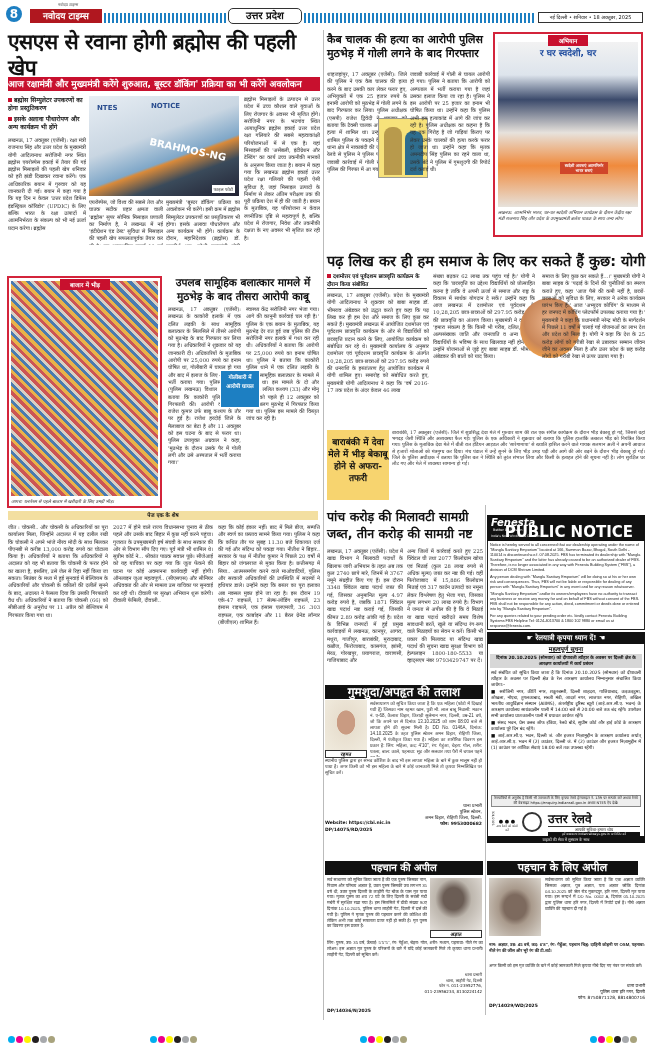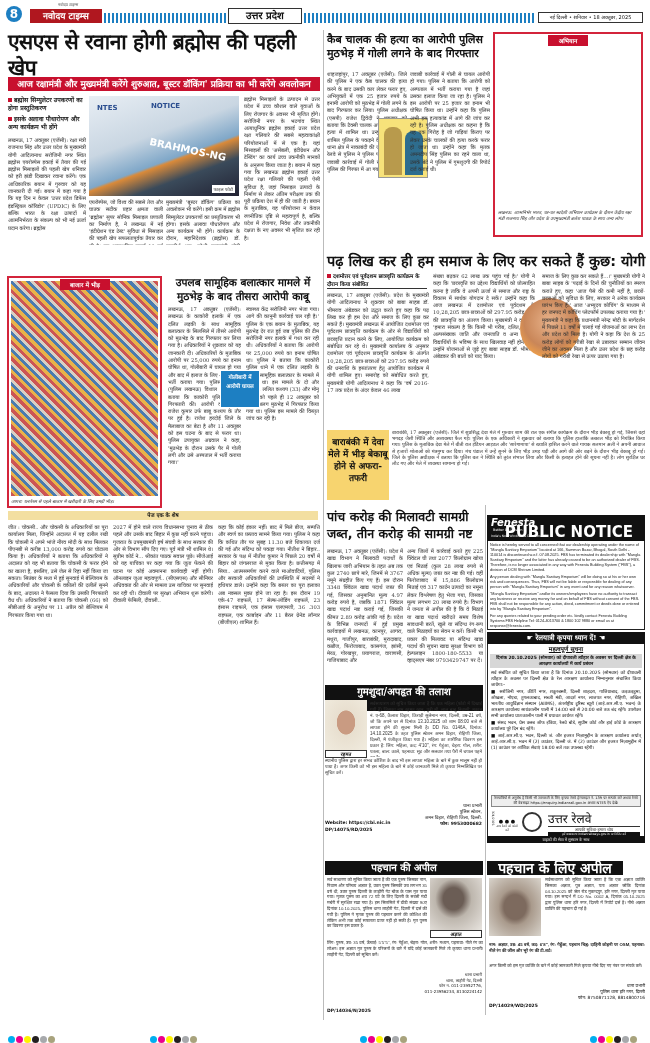--- a/index.html
+++ b/index.html
@@ -4,24 +4,24 @@
 <style>
 *{box-sizing:border-box;margin:0;padding:0}
 body{width:650px;height:1043px;background:#fff;font-family:"DejaVu Sans",sans-serif;color:#111;position:relative;overflow:hidden}
 .abs{position:absolute}
 .body-txt{font-family:"DejaVu Serif",serif;font-size:5.2px;line-height:7.3px;color:#333;text-align:justify;overflow:hidden}
 .masthead{left:0;top:0;width:650px;height:28px}
 .pgnum{left:6px;top:6px;width:16px;height:16px;border-radius:50%;background:#1d7fc2;color:#fff;font-size:12px;font-weight:bold;text-align:center;line-height:16px}
 .brand{left:30px;top:9px;width:72px;height:14px;background:#b0171f;color:#fff;font-size:9px;font-weight:bold;text-align:center;line-height:14px}
 .brand-small{left:58px;top:2px;font-size:4px;color:#444}
 .stripes{top:13px;height:10px;background:repeating-linear-gradient(90deg,#1d7fc2 0 2px,#fff 2px 4px)}
-.section-tab{left:228px;top:8px;width:74px;height:16px;border:1.5px solid #333;border-radius:0;background:#fff;font-size:10px;font-weight:bold;text-align:center;line-height:14px;color:#111}
+.section-tab{left:228px;top:8px;width:74px;height:16px;border:1.5px solid #333;border-radius:5px;background:#fff;font-size:10px;font-weight:bold;text-align:center;line-height:14px;color:#111}
 .dateline{left:538px;top:12px;width:105px;height:11px;border:1px solid #333;font-size:5px;line-height:9px;text-align:center}
 .head1{left:8px;top:29px;width:315px;font-size:21px;font-weight:bold;line-height:26px;letter-spacing:-0.5px;color:#111}
-.redbar{left:8px;top:77px;width:312px;height:14px;background:#c8102e;color:#fff;font-size:9px;font-weight:bold;line-height:14px;text-align:center}
+.redbar{left:8px;top:77px;width:312px;height:14px;background:#c8102e;color:#fff;font-size:9px;font-weight:bold;line-height:14px;}
 .bullets{left:8px;top:96px;width:78px}
 .bullet{font-size:6.2px;font-weight:bold;line-height:8px;margin-bottom:3px;color:#222}
 .bullet .sq{display:inline-block;width:4px;height:4px;background:#c8102e;margin-right:2px}
 .photo{background:linear-gradient(135deg,#cfd8e3,#8aa,#e4e8ec);border:0}
 .caption{font-size:4.5px;font-style:italic;color:#333}
 .head2{left:327px;top:33px;width:172px;font-size:11px;font-weight:bold;line-height:14px}
 .abhiyan{left:493px;top:32px;width:150px;height:205px;border:2px solid #d3243b}
 .abhiyan-tag{left:548px;top:35px;width:40px;height:11px;background:#c8102e;color:#fff;font-size:6px;font-weight:bold;text-align:center;line-height:11px}
 .head3{left:327px;top:252px;width:320px;font-size:14.5px;font-weight:bold;line-height:18px}
 .sub3{left:327px;top:273px;width:100px;font-size:5.5px;font-weight:bold;line-height:7.5px;border-bottom:1px solid #333}
@@ -73,20 +73,24 @@
 
 <div class="abs head2">कैब चालक की हत्या का आरोपी पुलिस मुठभेड़ में गोली लगने के बाद गिरफ्तार</div>
 <div class="abs body-txt" style="left:327px;top:71px;width:80px;height:163px">शाहजहांपुर, 17 अक्तूबर (एजेंसी): जिले की पुलिस ने एक कैब चालक की हत्या करने के बाद उसकी कार लेकर फरार हुए, अभियुक्तों में एक 25 हजार रुपये के इनामी आरोपी को मुठभेड़ में गोली लगने के बाद गिरफ्तार कर लिया। पुलिस अधीक्षक (एसपी) राजेश द्विवेदी ने शुक्रवार को बताया कि टैक्सी चालक अमनदीप सिंह की हत्या में शामिल था। उन्होंने बताया कि शामिल पुलिस के पकड़ने के लिए खुदागंज थाना क्षेत्र में नाकाबंदी की जा रही थी, तभी रेलवे से पुलिस ने पुलिस पर गोली चलाई, जवाबी कार्रवाई में गोली से घायल होकर पुलिस की गिरफ्त में आ गया।</div>
 <div class="abs" style="left:378px;top:118px;width:50px;height:60px;background:#f7e27a;border:1px solid #999">
   <div class="abs" style="left:5px;top:8px;width:18px;height:48px;background:#b89a4c;border-radius:8px 8px 0 0"></div>
   <div class="abs" style="left:26px;top:12px;width:18px;height:44px;background:#2e6d8e;border-radius:8px 8px 0 0"></div>
 </div>
 <div class="abs body-txt" style="left:410px;top:71px;width:80px;height:163px">जवाबी कार्रवाई में गोली से घायल आरोपी हो गया। पुलिस ने बताया कि आरोपी को अस्पताल में भर्ती कराया गया है जहां उसका इलाज किया जा रहा है। पुलिस ने इस आरोपी पर 25 हजार का इनाम भी घोषित किया था। उन्होंने कहा कि पुलिस अभी इस हत्याकांड में आगे की जांच कर रही है। पुलिस अधीक्षक का कहना है कि यह एक गिरोह है जो गाड़ियां किराए पर लेकर उनके चालकों की हत्या करके फरार हो जाता था। उन्होंने कहा कि मृतक अमनदीप सिंह पुलिस का रहने वाला था, उसके बेटे ने पुलिस में गुमशुदगी की रिपोर्ट दर्ज कराई थी।</div>
 
 <div class="abs abhiyan">
+  <div class="abs" style="left:3px;top:8px;width:140px;height:165px;background:linear-gradient(180deg,#f2f2f2 0%,#dde4ec 20%,#3b4a6b 35%,#e7e2dc 55%,#f08a3c 75%,#e7e2dc 100%)">
+    <div class="abs" style="left:0;top:4px;width:140px;font-size:9px;font-weight:bold;color:#1e4b9e;text-align:center">र घर स्वदेशी, घर</div>
+    <div class="abs" style="left:62px;top:120px;width:48px;font-size:4px;font-weight:bold;color:#fff;background:#d0462a;text-align:center;padding:1px">स्वदेशी अपनाएं आत्मनिर्भर भारत बनाएं</div>
+  </div>
   <div class="abs caption" style="left:3px;top:176px;width:140px;line-height:6px">लखनऊ: आत्मनिर्भर भारत, घर-घर स्वदेशी अभियान कार्यक्रम के दौरान केंद्रीय रक्षा मंत्री राजनाथ सिंह और प्रदेश के उपमुख्यमंत्री ब्रजेश पाठक के साथ अन्य लोग।</div>
 </div>
 <div class="abs abhiyan-tag">अभियान</div>
 
 <div class="abs head3">पढ़ लिख कर ही हम समाज के लिए कर सकते हैं कुछ: योगी</div>
 <div class="abs sub3"><span style="display:inline-block;width:4px;height:4px;background:#c8102e;margin-right:2px"></span><span>दशमोत्तर एवं पूर्वदशम छात्रवृत्ति कार्यक्रम के दौरान किया संबोधित</span></div>
 <div class="abs body-txt" style="left:327px;top:292px;width:102px;height:127px">लखनऊ, 17 अक्तूबर (एजेंसी): प्रदेश के मुख्यमंत्री योगी आदित्यनाथ ने शुक्रवार को बाबा साहब डॉ. भीमराव अंबेडकर को उद्धृत करते हुए कहा कि पढ़ लिख कर ही हम देश और समाज के लिए कुछ कर सकते हैं। मुख्यमंत्री लखनऊ में आयोजित दशमोत्तर एवं पूर्वदशम छात्रवृत्ति कार्यक्रम के ओर से विद्यार्थियों को छात्रवृत्ति प्रदान करने के लिए, आयोजित कार्यक्रम को संबोधित कर रहे थे। मुख्यमंत्री कार्यालय के अनुसार दशमोत्तर एवं पूर्वदशम छात्रवृत्ति कार्यक्रम के अंतर्गत 10,28,205 छात्र-छात्राओं को 297.95 करोड़ रुपये की धनराशि के हस्तांतरण हेतु आयोजित कार्यक्रम में योगी शामिल हुए। समारोह को संबोधित करते हुए, मुख्यमंत्री योगी आदित्यनाथ ने कहा कि 'वर्ष 2016-17 तक प्रदेश के अंदर केवल 46 लाख</div>
 <div class="abs body-txt" style="left:433px;top:273px;width:102px;height:146px">संख्या बढ़कर 62 लाख तक पहुंच गई है।' योगी ने कहा कि 'छात्रवृत्ति का उद्देश्य विद्यार्थियों को प्रोत्साहित करना है ताकि वे अपनी ऊर्जा से समाज और राष्ट्र के विकास में सार्थक योगदान दे सकें।' उन्होंने कहा कि आज लखनऊ में दशमोत्तर एवं पूर्वदशम के 10,28,205 छात्र-छात्राओं को 297.95 करोड़ रुपये की छात्रवृत्ति का अंतरण किया। मुख्यमंत्री ने कहा कि 'हमारा संकल्प है कि किसी भी गरीब, दलित, पिछड़े, अल्पसंख्यक जाति और जनजाति व अन्य वर्ग के विद्यार्थियों के भविष्य के साथ खिलवाड़ नहीं होने देंगे।' उन्होंने योजनाओं से जुड़े हुए बाबा साहब डॉ. भीमराव अंबेडकर की बातों को याद किया।</div>
 <div class="abs yogi"></div>
 <div class="abs body-txt" style="left:542px;top:273px;width:103px;height:146px">समाज के लिए कुछ कर सकते हैं...।' मुख्यमंत्री योगी ने बाबा साहब के 'पढ़ाई के दिनों की चुनौतियों का स्मरण कराते हुए, कहा 'आज पैसे की कमी नहीं है, छात्रों-छात्राओं को सुविधा के लिए, सरकार ने अनेक कार्यक्रम प्रारंभ किए हैं।' आज 'अभ्युदय कोचिंग' के माध्यम से हर जनपद में कोचिंग प्लेटफॉर्म उपलब्ध कराया गया है।' मुख्यमंत्री ने कहा कि प्रधानमंत्री नरेन्द्र मोदी के मार्गदर्शन में पिछले 11 वर्षों में चलाई गई योजनाओं का लाभ देश और प्रदेश को मिला है। योगी ने कहा कि देश के 25 करोड़ लोगों को गरीबी रेखा से उबारकर सम्मान जीवन जीने का अवसर मिला है और उत्तर प्रदेश के छह करोड़ लोगों को गरीबी रेखा से ऊपर उठाया गया है।</div>
@@ -134,26 +138,26 @@
 <div class="abs" style="left:491px;top:670px;width:150px;font-size:4.5px;line-height:6px;text-align:justify">
   <p>सर्व संबंधित को सूचित किया जाता है कि दिनांक 20.10.2025 (सोमवार) को दीपावली त्यौहार के अवसर पर दिल्ली क्षेत्र के रेल आरक्षण कार्यालय निम्नानुसार संचालित किया जायेगा:-</p>
   <p style="margin-top:1px"><span>■ </span><span>सरोजिनी नगर, कीर्ति नगर, शकूरबस्ती, दिल्ली शाहदरा, गाजियाबाद, कड़कड़डूमा, ओखला, नोएडा, तुगलकाबाद, सब्जी मंडी, आदर्श नगर, लाजपत नगर, रोहिणी, अखिल भारतीय आयुर्विज्ञान संस्थान (AIIMS), अंतर्राष्ट्रीय टूरिस्ट ब्यूरो (आई.आर.सी.ए. भवन) के आरक्षण कार्यालय सायंकालीन पाली में 14:00 बजे से 20:00 बजे तक बंद रहेंगे। उपरोक्त सभी कार्यालय प्रातःकालीन पाली में यथावत कार्यरत रहेंगे।</span></p>
   <p style="margin-top:1px"><span>■ </span><span>संसद भवन, प्रेस क्लब ऑफ इंडिया, रेलवे बोर्ड, सुप्रीम कोर्ट और हाई कोर्ट के आरक्षण कार्यालय पूरे दिन बंद रहेंगे।</span></p>
   <p style="margin-top:1px"><span>■ </span><span>आई.आर.सी.ए. भवन, दिल्ली जं. और हजरत निज़ामुद्दीन के आरक्षण कार्यालय अर्थात् आई.आर.सी.ए. भवन में (2) काउंटर, दिल्ली जं. में (2) काउंटर और हजरत निज़ामुद्दीन में (1) काउंटर पर आंशिक सेवाएं 18:00 बजे तक उपलब्ध रहेंगी।</span></p>
 </div>
 <div class="abs" style="left:491px;top:795px;width:150px;border:1px solid #888;background:#eee;font-size:3.6px;line-height:5px;text-align:center">रेलयात्रियों से अनुरोध है किसी भी जानकारी के लिए कृपया रेलवे हेल्पलाइन नं. 139 पर सम्पर्क करें अथवा रेलवे की वेबसाइट https://enquiry.indianrail.gov.in अथवा NTES ऐप देखें।</div>
 <div class="abs" style="left:489px;top:811px;width:6px;font-size:3px;writing-mode:vertical-rl">321/2025</div>
 <div class="abs" style="left:496px;top:818px;font-size:3px;width:22px;text-align:center"><span style="font-size:5px">● ● ●</span><br><span>उत्तर रेलवे को फॉलो करें</span></div>
 <div class="abs" style="left:522px;top:812px;width:20px;height:20px;border-radius:50%;border:2px solid #333;background:#fff"></div>
-<div class="abs" style="left:548px;top:810px;font-family:'DejaVu Serif',serif;font-size:12px;font-weight:normal">उत्तर रेलवे</div>
+<div class="abs" style="left:548px;top:810px;font-family:'DejaVu Serif',serif;font-size:12px;font-weight:bold">उत्तर रेलवे</div>
 <div class="abs" style="left:548px;top:826px;width:92px;font-size:4px;text-align:center;border-top:1px solid #333">आपकी सुविधा-हमारा ध्येय</div>
 <div class="abs" style="left:548px;top:832px;width:92px;font-size:3px;text-align:center;background:#111;color:#fff">हमें www.nr.indianrailways.gov.in पर विजिट करें</div>
 <div class="abs" style="left:487px;top:836px;width:158px;height:7px;font-size:3.8px;background:#111;color:#fff;text-align:center;line-height:7px">ग्राहकों की सेवा में मुस्कान के साथ</div>
 
-<div class="abs dark-head" style="left:325px;top:685px;width:158px;height:26px;font-size:10px;line-height:14px">गुमशुदा/अपहृत की तलाश</div>
+<div class="abs dark-head" style="left:325px;top:685px;width:158px;height:14px;font-size:12px;line-height:14px">गुमशुदा/अपहृत की तलाश</div>
 <div class="abs" style="left:325px;top:700px;width:42px;height:50px;background:radial-gradient(ellipse at 50% 45%,#c99b82 0,#c99b82 30%,#e8dfcf 32%,#f1ecdf 100%)"></div>
 <div class="abs" style="left:325px;top:750px;width:42px;font-size:5px;font-weight:bold;text-align:center;border:1px solid #333">रहमत</div>
 <div class="abs body-txt" style="left:370px;top:701px;width:112px;height:56px;font-size:4.5px;line-height:6px;font-family:'Liberation Sans',sans-serif">सर्वसाधारण को सूचित किया जाता है कि एक महिला (फोटो में दिखाई गयी है) जिसका नाम रहमत खान, पुत्री मौ. लाल बाबू निवासी: मकान नं. ए-68, कैलाश विहार, किराड़ी सुलेमान नगर, दिल्ली, उम्र-21 वर्ष, जो कि अपने घर से दिनांक 13.10.2025 को शाम 08:00 बजे से लापता होने की सूचना मिली है। DD No. 0146A, दिनांक: 14.10.2025 के तहत पुलिस स्टेशन अमन विहार, रोहिणी जिला, दिल्ली, में पंजीकृत किया गया है। महिला का शारीरिक विवरण इस प्रकार है: लिंग: महिला, कद: 4'10", रंग: गेहुंआ, चेहरा: गोल, शरीर: पतला, बाल: काले, पहनावा: सूट और सलवार तथा पैरों में चप्पल पहने हुए है।</div>
 <div class="abs body-txt" style="left:325px;top:758px;width:157px;height:22px;font-size:4.5px;line-height:6px;font-family:'Liberation Sans',sans-serif">स्थानीय पुलिस द्वारा हर संभव कोशिश के बाद भी इस लापता महिला के बारे में कुछ मालूम नहीं हो पाया है। अगर किसी को भी इस महिला के बारे में कोई जानकारी मिले तो कृपया निम्नलिखित पर सूचित करें।</div>
 <div class="abs" style="left:325px;top:820px;font-size:4.5px;font-weight:bold">Website: https://cbi.nic.in</div>
 <div class="abs" style="left:325px;top:827px;font-size:4.5px;font-weight:bold">DP/14075/RD/2025</div>
 <div class="abs" style="left:400px;top:803px;width:82px;font-size:4.5px;line-height:6px;text-align:right">
   <div>थाना प्रभारी</div>
   <div>पुलिस स्टेशन,</div>
   <div>अमन विहार, रोहिणी जिला, दिल्ली.</div>
@@ -166,21 +170,21 @@
 <div class="abs" style="left:430px;top:930px;width:52px;font-size:5px;font-weight:bold;text-align:center;border:1px solid #333">अज्ञात</div>
 <div class="abs body-txt" style="left:327px;top:940px;width:156px;height:30px;font-size:4.3px;line-height:5.8px;font-family:'Liberation Sans',sans-serif">लिंग: पुरुष, उम्र: 35 वर्ष, ऊँचाई: 5'5"5", रंग: गेहुँआ, चेहरा: गोल, शरीर: मध्यम, पहनावा: नीले रंग का लोअर। इस अज्ञात मृत पुरुष के परिजनों के बारे में यदि कोई जानकारी मिले तो कृपया थाना प्रभारी/ लाहौरी गेट, दिल्ली को सूचित करें।</div>
 <div class="abs" style="left:400px;top:972px;width:82px;font-size:4px;line-height:5.5px;text-align:right">
   <div>थाना प्रभारी</div>
   <div>थाना, लाहौरी गेट, दिल्ली</div>
   <div>फोन न. 011-23952776,</div>
   <div>011-23956234, 8130224142</div>
 </div>
 <div class="abs" style="left:327px;top:1008px;font-size:4.5px;font-weight:bold">DP/14036/N/2025</div>
 
-<div class="abs dark-head" style="left:487px;top:861px;width:136px;height:14px;font-size:14px;line-height:14px">पहचान के लिए अपील</div>
+<div class="abs dark-head" style="left:487px;top:861px;width:151px;height:14px;font-size:11px;line-height:14px">पहचान के लिए अपील</div>
 <div class="abs" style="left:489px;top:878px;width:52px;height:58px;background:radial-gradient(ellipse at 50% 50%,#7d6a5e 0,#7d6a5e 30%,#a99a8c 45%,#d9d4cc 100%)"></div>
 <div class="abs body-txt" style="left:545px;top:877px;width:100px;height:62px;font-size:4.3px;line-height:5.8px;font-family:'Liberation Sans',sans-serif">सर्वसाधारण को सूचित किया जाता है कि एक अज्ञात व्यक्ति जिसका अज्ञात, पुत्र अज्ञात, पता अज्ञात जोकि दिनांक 04.10.2025 को जेल रोड मुकन्दपुर, हरि नगर, दिल्ली मृत पाया गया। इस सन्दर्भ में DD No. 0002 A, दिनांक 05.10.2025 द्वारा पुलिस थाना हरि नगर, दिल्ली में रिपोर्ट दर्ज है। नीचे अज्ञात व्यक्ति की पहचान दी गई है:</div>
 <div class="abs body-txt" style="left:489px;top:942px;width:156px;height:18px;font-size:4.3px;line-height:5.8px;font-family:'Liberation Sans',sans-serif;font-weight:bold;color:#222">नाम: अज्ञात, उम्र: 45 वर्ष, कद: 6'8", रंग: गेहुँआ, पहचान चिह्न: दाहिनी कोहनी पर OSM, पहनावा: नीले रंग की जींस और भूरे रंग की टी-शर्ट।</div>
 <div class="abs body-txt" style="left:489px;top:963px;width:156px;height:14px;font-size:4.3px;line-height:5.8px;font-family:'Liberation Sans',sans-serif">अगर किसी को इस मृत व्यक्ति के बारे में कोई जानकारी मिले कृपया नीचे दिए गए नंबर पर संपर्क करें।</div>
 <div class="abs" style="left:560px;top:983px;width:85px;font-size:4.3px;line-height:6px;text-align:right">
   <div>थाना प्रभारी</div>
   <div>पुलिस थाना हरि नगर, दिल्ली</div>
   <div>फोन: 8750871128, 8814800716</div>
 </div>
 <div class="abs" style="left:489px;top:1003px;font-size:4.5px;font-weight:bold">DP/14029/WD/2025</div>

